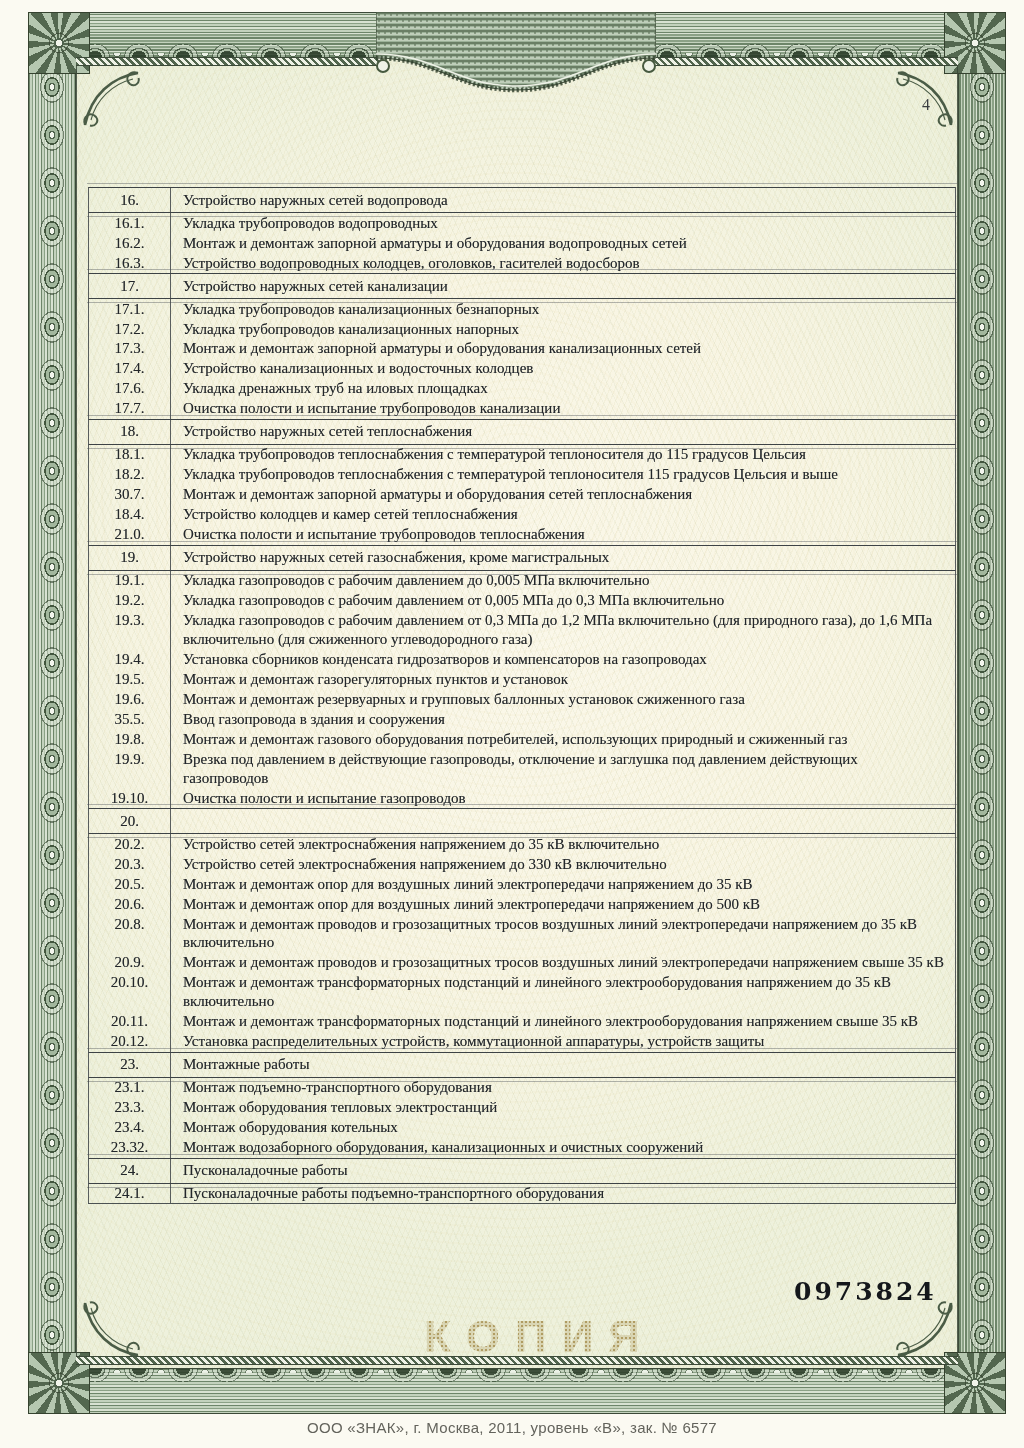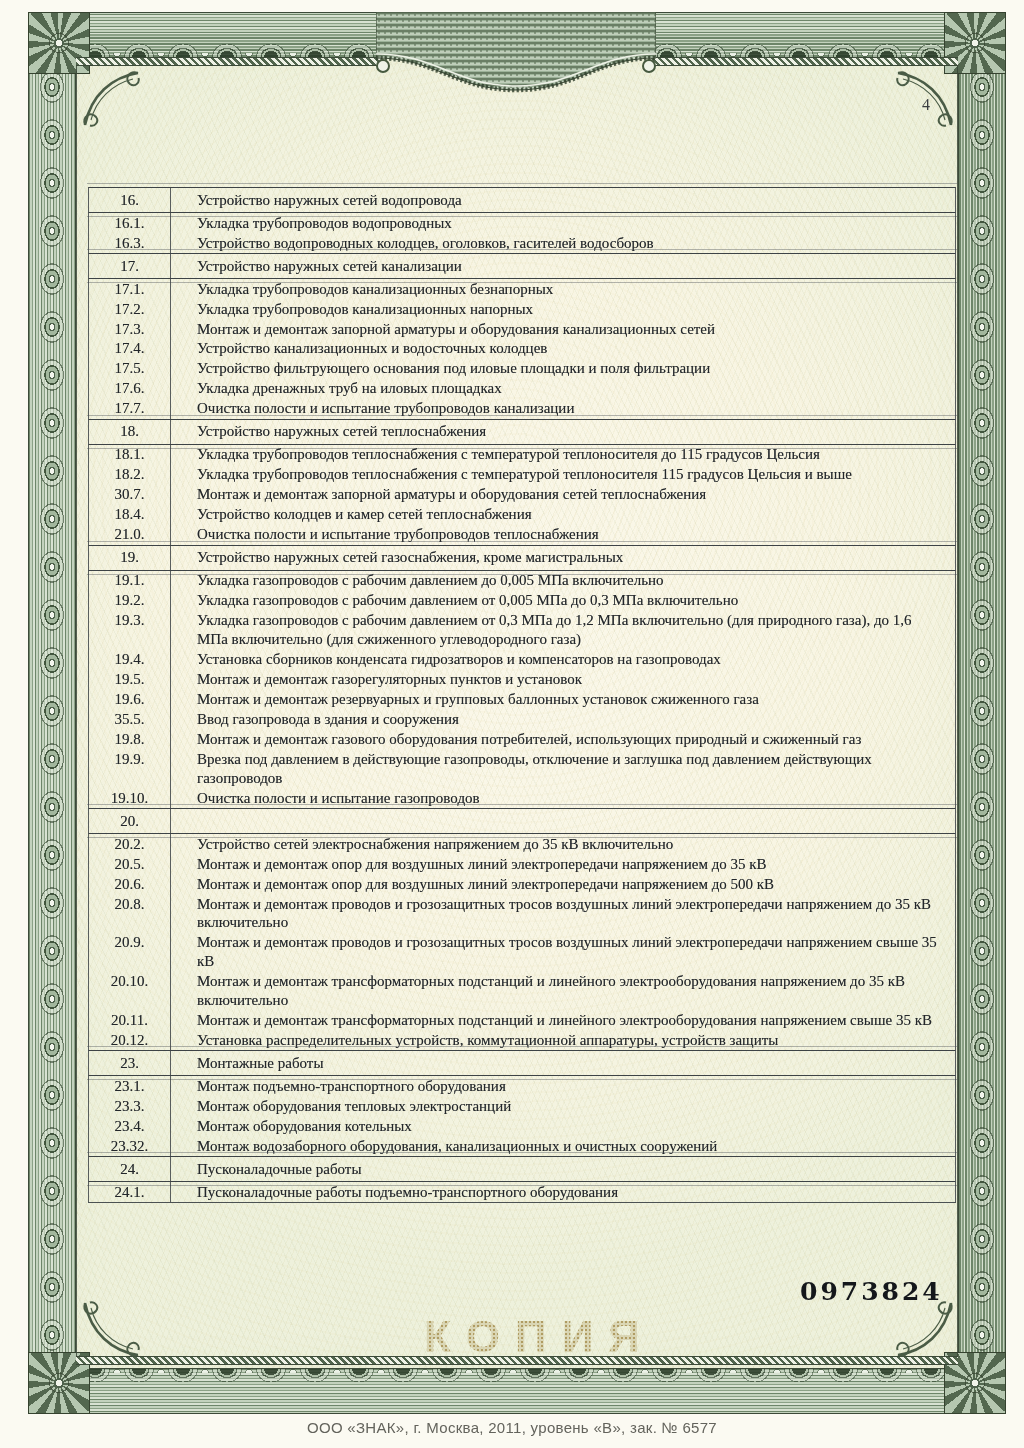--- a/index.html
+++ b/index.html
@@ -57,34 +57,34 @@
   #curl-br{left:896px;top:1298px;transform:scale(-1,-1);}
   #swag{position:absolute;left:376px;top:12px;}
 
   
   #tbl{position:absolute;left:88px;top:187px;width:868px;
        font-size:15px;line-height:18.8px;color:#23272b;
        border-bottom:1.4px solid rgba(58,64,68,.9);
        text-shadow:0 0 .4px rgba(35,40,45,.45);}
   .row{display:flex;position:relative;
        border-left:1.4px solid rgba(62,68,72,.85);
-       border-right:1.4px solid rgba(62,68,72,.85);gap:14px;}
+       border-right:1.4px solid rgba(62,68,72,.85);}
   .cell{padding-top:.6px;padding-bottom:.6px;}
   .num{flex:0 0 81px;border-right:1.4px solid rgba(62,68,72,.85);text-align:center;}
   .txt{flex:1;padding-left:12px;padding-right:10px;}
   .sec{border-top:1.5px solid rgba(52,58,62,.95);border-bottom:1.5px solid rgba(52,58,62,.95);}
   .sec .cell{padding-top:2.6px;padding-bottom:2.6px;}
   .sec::before,.sec::after{content:"";position:absolute;left:-2px;right:-2px;height:1px;
        background:rgba(72,78,84,.4);}
   .sec::before{top:-5px;} .sec::after{bottom:-5px;}
 
   
   #page-num{position:absolute;left:922px;top:96px;font-size:16px;color:#3a3d40;}
   #serial{position:absolute;left:794px;top:1277px;font-family:"DejaVu Serif",serif;
-          font-weight:bold;font-size:25px;letter-spacing:3px;color:#14171b;margin-left:6px;}
+          font-weight:bold;font-size:25px;letter-spacing:3px;color:#14171b;}
   #watermark{position:absolute;left:424px;top:1312px;
      font-family:"Liberation Sans","DejaVu Sans",sans-serif;font-weight:bold;
      font-size:44px;letter-spacing:15px;color:rgba(176,155,95,.30);
      background-image:radial-gradient(rgba(165,142,80,.85) 1px, transparent 1.3px);
      background-size:4px 4px;-webkit-background-clip:text;background-clip:text;}
   #imprint{position:absolute;left:0;top:1419px;width:1024px;text-align:center;
      font-family:"Liberation Sans","DejaVu Sans",sans-serif;font-size:15px;
      letter-spacing:.3px;color:#63635c;}
 </style>
 </head>
@@ -156,20 +156,24 @@
   <div id="tbl">
       <div class="row sec">
         <div class="cell num">16.</div>
         <div class="cell txt">Устройство наружных сетей водопровода</div>
       </div>
       <div class="row item">
         <div class="cell num">16.1.</div>
         <div class="cell txt">Укладка трубопроводов водопроводных</div>
       </div>
       <div class="row item">
+        <div class="cell num">16.2.</div>
+        <div class="cell txt">Монтаж и демонтаж запорной арматуры и оборудования водопроводных сетей</div>
+      </div>
+      <div class="row item">
         <div class="cell num">16.3.</div>
         <div class="cell txt">Устройство водопроводных колодцев, оголовков, гасителей водосборов</div>
       </div>
       <div class="row sec">
         <div class="cell num">17.</div>
         <div class="cell txt">Устройство наружных сетей канализации</div>
       </div>
       <div class="row item">
         <div class="cell num">17.1.</div>
         <div class="cell txt">Укладка трубопроводов канализационных безнапорных</div>
@@ -180,24 +184,20 @@
       </div>
       <div class="row item">
         <div class="cell num">17.3.</div>
         <div class="cell txt">Монтаж и демонтаж запорной арматуры и оборудования канализационных сетей</div>
       </div>
       <div class="row item">
         <div class="cell num">17.4.</div>
         <div class="cell txt">Устройство канализационных и водосточных колодцев</div>
       </div>
       <div class="row item">
-        <div class="cell num">17.5.</div>
-        <div class="cell txt">Устройство фильтрующего основания под иловые площадки и поля фильтрации</div>
-      </div>
-      <div class="row item">
         <div class="cell num">17.6.</div>
         <div class="cell txt">Укладка дренажных труб на иловых площадках</div>
       </div>
       <div class="row item">
         <div class="cell num">17.7.</div>
         <div class="cell txt">Очистка полости и испытание трубопроводов канализации</div>
       </div>
       <div class="row sec">
         <div class="cell num">18.</div>
         <div class="cell txt">Устройство наружных сетей теплоснабжения</div>
@@ -265,20 +265,24 @@
       <div class="row item">
         <div class="cell num">19.10.</div>
         <div class="cell txt">Очистка полости и испытание газопроводов</div>
       </div>
       <div class="row sec">
         <div class="cell num">20.</div>
       </div>
       <div class="row item">
         <div class="cell num">20.2.</div>
         <div class="cell txt">Устройство сетей электроснабжения напряжением до 35 кВ включительно</div>
+      </div>
+      <div class="row item">
+        <div class="cell num">20.3.</div>
+        <div class="cell txt">Устройство сетей электроснабжения напряжением до 330 кВ включительно</div>
       </div>
       <div class="row item">
         <div class="cell num">20.5.</div>
         <div class="cell txt">Монтаж и демонтаж опор для воздушных линий электропередачи напряжением до 35 кВ</div>
       </div>
       <div class="row item">
         <div class="cell num">20.6.</div>
         <div class="cell txt">Монтаж и демонтаж опор для воздушных линий электропередачи напряжением до 500 кВ</div>
       </div>
       <div class="row item">

